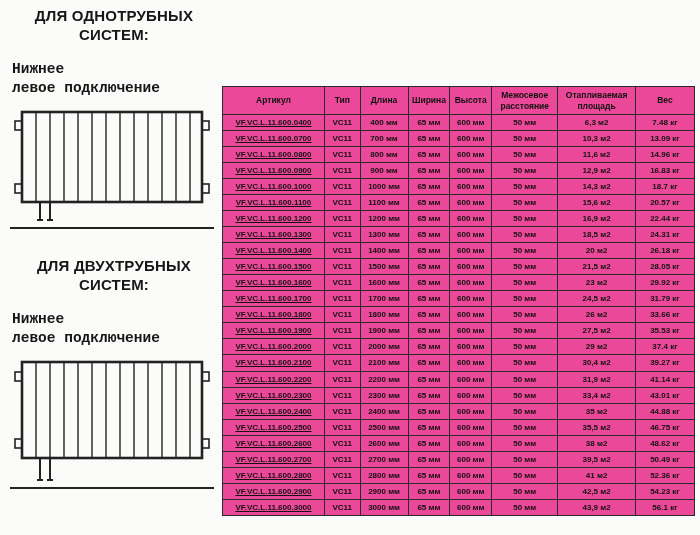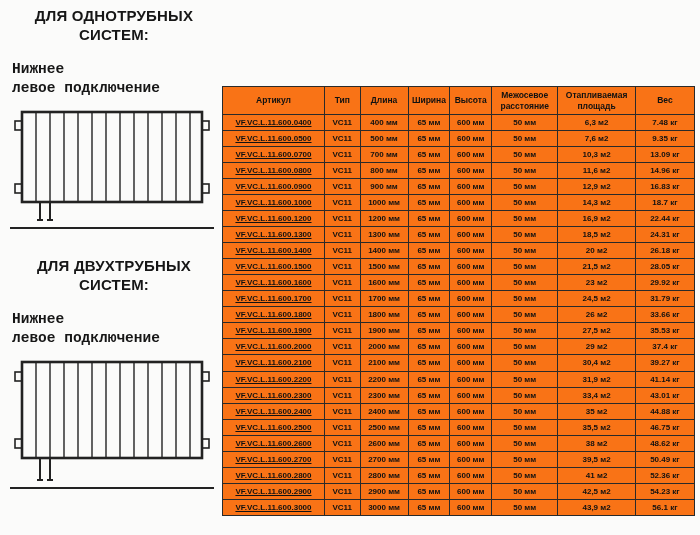--- a/index.html
+++ b/index.html
@@ -27,21 +27,21 @@
   .diagram-wrap svg { display:block; }
   .gap-2 { height:22px; }
 
   
   .table-wrap { position:absolute; left:222px; top:86px; width:473px; }
   table.spec {
     border-collapse:collapse;
     width:473px; height:430px;
     font-size:8px; font-weight:bold;
     table-layout:fixed;
-    background:#f97316;
+    background:#ec4899;
   }
   table.spec th, table.spec td {
     border:1px solid #2a2a2a;
     text-align:center; vertical-align:middle;
     padding:0 1px;
     color:#111;
     white-space:nowrap;
     overflow:hidden;
   }
   table.spec th {
@@ -187,30 +187,20 @@
             <td class="article-cell">VF.VC.L.11.600.0400</td>
             <td>VC11</td>
             <td>400 мм</td>
             <td>65 мм</td>
             <td>600 мм</td>
             <td>50 мм</td>
             <td>6,3 м2</td>
             <td>7.48 кг</td>
           </tr>
           <tr>
-            <td class="article-cell">VF.VC.L.11.600.0500</td>
-            <td>VC11</td>
-            <td>500 мм</td>
-            <td>65 мм</td>
-            <td>600 мм</td>
-            <td>50 мм</td>
-            <td>7,6 м2</td>
-            <td>9.35 кг</td>
-          </tr>
-          <tr>
             <td class="article-cell">VF.VC.L.11.600.0700</td>
             <td>VC11</td>
             <td>700 мм</td>
             <td>65 мм</td>
             <td>600 мм</td>
             <td>50 мм</td>
             <td>10,3 м2</td>
             <td>13.09 кг</td>
           </tr>
           <tr>
@@ -235,20 +225,30 @@
           </tr>
           <tr>
             <td class="article-cell">VF.VC.L.11.600.1000</td>
             <td>VC11</td>
             <td>1000 мм</td>
             <td>65 мм</td>
             <td>600 мм</td>
             <td>50 мм</td>
             <td>14,3 м2</td>
             <td>18.7 кг</td>
+          </tr>
+          <tr>
+            <td class="article-cell">VF.VC.L.11.600.1100</td>
+            <td>VC11</td>
+            <td>1100 мм</td>
+            <td>65 мм</td>
+            <td>600 мм</td>
+            <td>50 мм</td>
+            <td>15,6 м2</td>
+            <td>20.57 кг</td>
           </tr>
           <tr>
             <td class="article-cell">VF.VC.L.11.600.1200</td>
             <td>VC11</td>
             <td>1200 мм</td>
             <td>65 мм</td>
             <td>600 мм</td>
             <td>50 мм</td>
             <td>16,9 м2</td>
             <td>22.44 кг</td>

